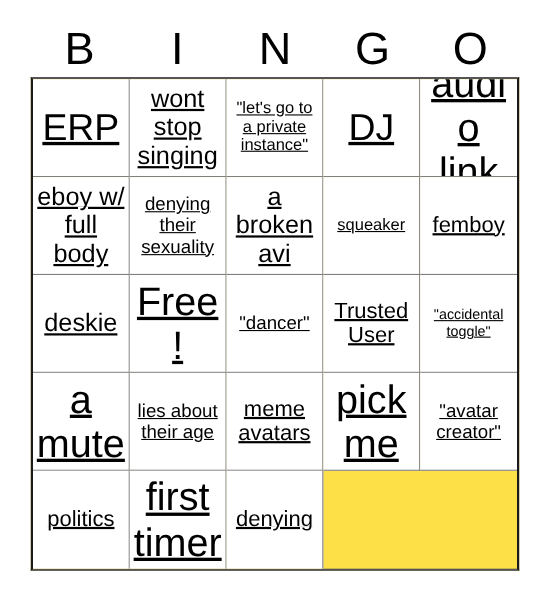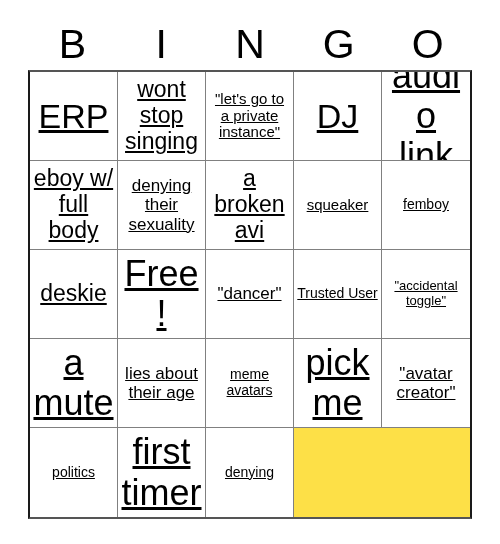--- a/index.html
+++ b/index.html
@@ -72,21 +72,21 @@
     width: 100%;
     line-height: 1.12;
     font-weight: 400;
     word-wrap: break-word;
   }
 
   
   .s-xxl .cell-text { font-size: 34px; }
   .s-xl  .cell-text { font-size: 36px; }
   .s-lg  .cell-text { font-size: 23px; }
-  .s-md  .cell-text { font-size: 14px; }
+  .s-md  .cell-text { font-size: 20px; }
   .s-sm  .cell-text { font-size: 17px; }
   .s-xs  .cell-text { font-size: 15px; }
   .s-xxs .cell-text { font-size: 13px; }
 </style>
 </head>
 <body>
 
 <div id="card">
 
   <div id="header-row">

